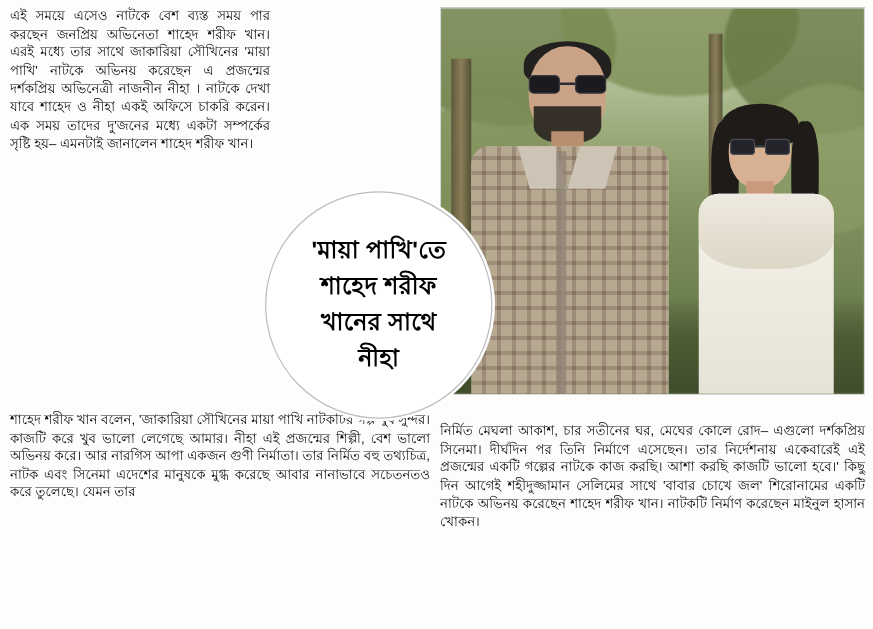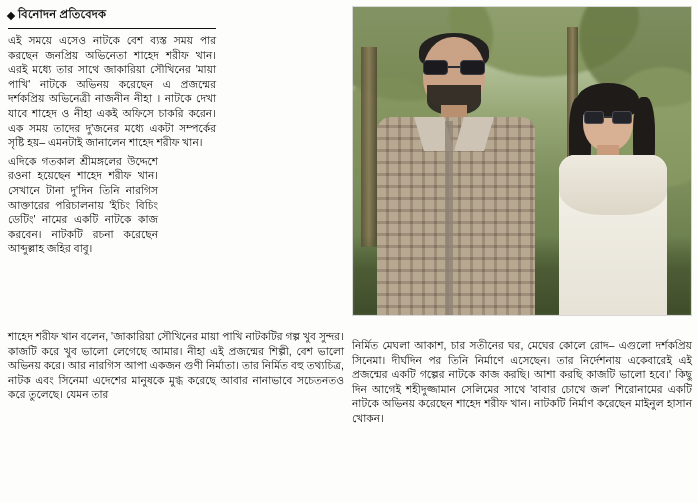--- a/index.html
+++ b/index.html
@@ -233,28 +233,29 @@
     top: 338px;
     width: 340px;
   }
 </style>
 </head>
 <body>
 
 <div class="page">
 
   <div class="col-left">
-    <div class="byline">
-      <span class="bullet-icon"></span>
-      <span>বিনোদন প্রতিবেদক</span>
-    </div>
     <div class="body-text">এই সময়ে এসেও নাটকে বেশ ব্যস্ত সময় পার করছেন জনপ্রিয় অভিনেতা শাহেদ শরীফ খান। এরই মধ্যে তার সাথে জাকারিয়া সৌখিনের 'মায়া পাখি' নাটকে অভিনয় করেছেন এ প্রজন্মের দর্শকপ্রিয় অভিনেত্রী নাজনীন নীহা । নাটকে দেখা যাবে শাহেদ ও নীহা একই অফিসে চাকরি করেন। এক সময় তাদের দু'জনের মধ্যে একটা সম্পর্কের সৃষ্টি হয়– এমনটাই জানালেন শাহেদ শরীফ খান।</div>
-    <div class="body-text" style="margin-top:4px; width:150px;">এদিকে গতকাল শ্রীমঙ্গলের উদ্দেশে রওনা হয়েছেন শাহেদ শরীফ খান। সেখানে টানা দু'দিন তিনি নারগিস আক্তারের পরিচালনায় 'ইচিং বিচিং ডেটিং' নামের একটি নাটকে কাজ করবেন। নাটকটি রচনা করেছেন আব্দুল্লাহ জহির বাবু।</div>
-  </div>
-
+  </div>
+
+  <div class="callout">
+    <div class="callout-inner">'মায়া পাখি'তে
+শাহেদ শরীফ
+খানের সাথে
+নীহা</div>
+  </div>
 
   <div class="photo-frame">
     <div class="photo-sky"></div>
 
     <div class="foliage" style="left:-30px; top:-36px; width:170px; height:130px; background:#6b7c45;"></div>
     <div class="foliage" style="left:96px; top:-50px; width:190px; height:120px; background:#7b8c52;"></div>
     <div class="foliage" style="left:226px; top:-40px; width:160px; height:140px; background:#63743f;"></div>
     <div class="foliage" style="left:250px; top:60px; width:120px; height:120px; background:#8a9a63;"></div>
     <div class="foliage" style="left:-20px; top:70px; width:110px; height:110px; background:#7e8f58;"></div>
     <div class="trunk" style="left:8px; top:40px; width:16px; height:200px;"></div>

